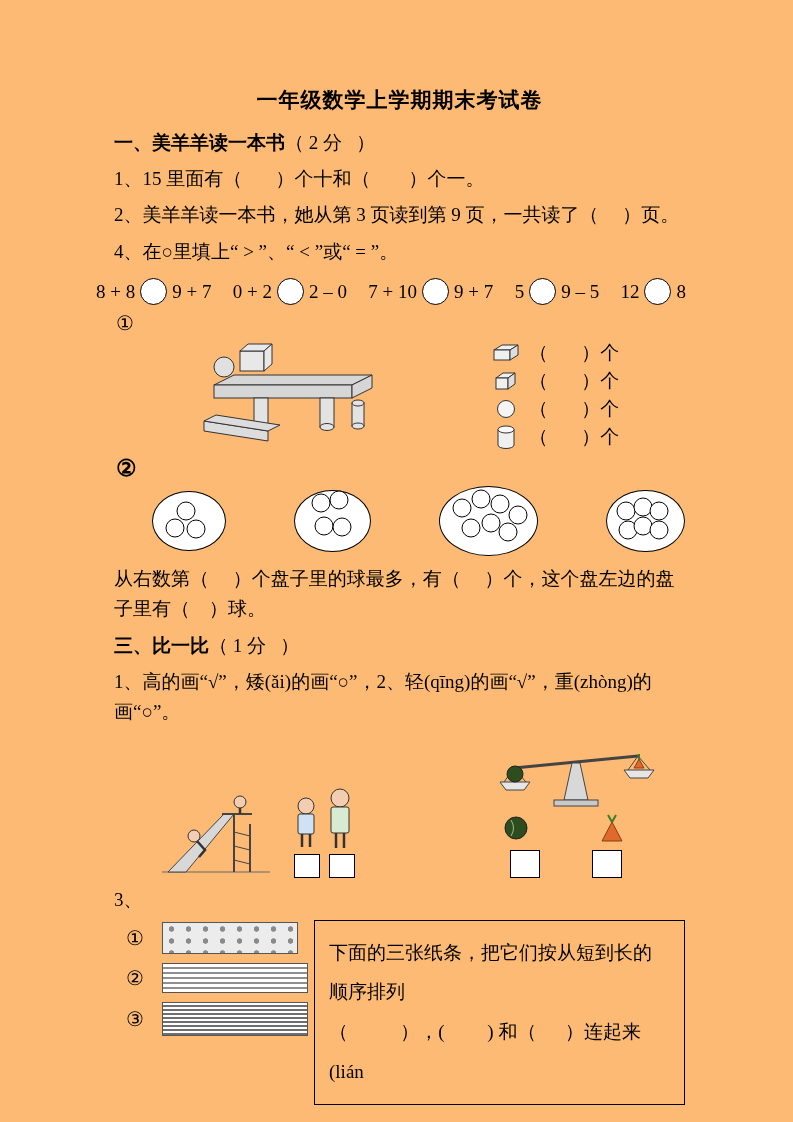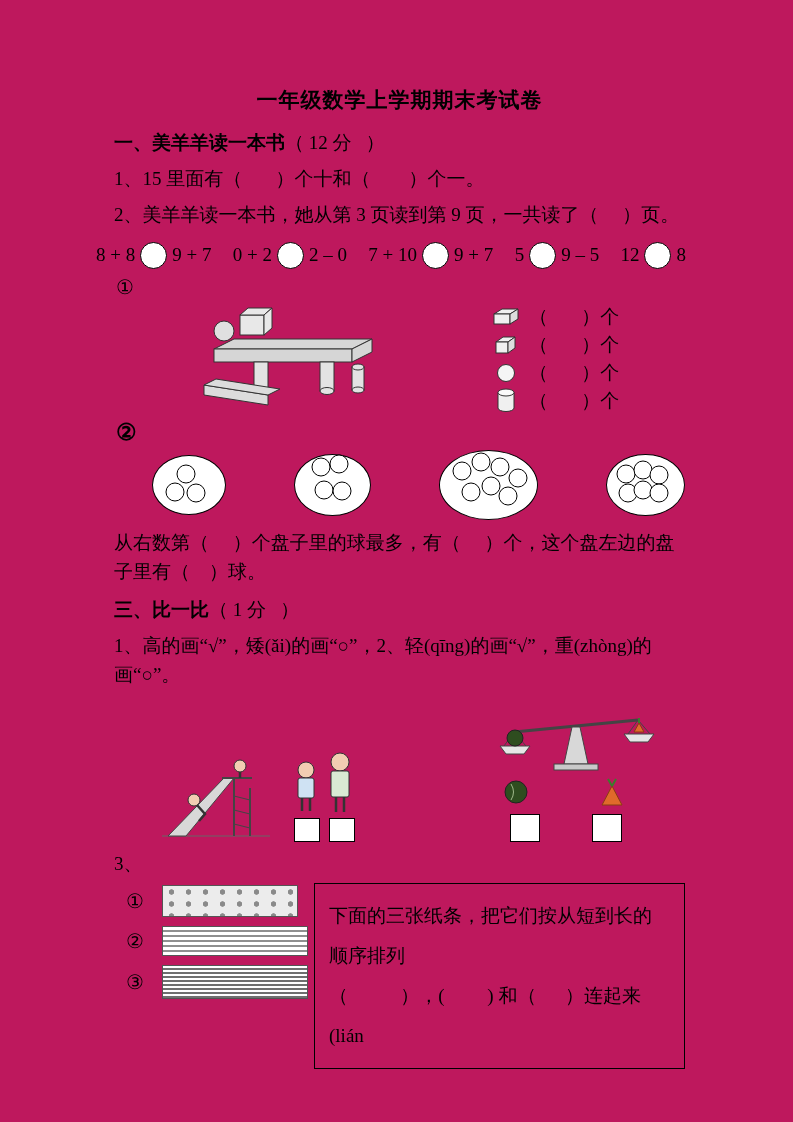--- a/index.html
+++ b/index.html
@@ -1,18 +1,18 @@
 <!DOCTYPE html>
 <html><head>
 <meta charset="utf-8">
 <style>
   html,body{margin:0;padding:0;background:#fff;}
   .page{
     width:793px;height:1122px;box-sizing:border-box;position:relative;overflow:hidden;
-    background:#be185d;color:#000;
+    background:#fdba74;color:#000;
     font-family:"Liberation Serif","DejaVu Serif",serif;
     padding:86px 108px 30px 114px;
     font-size:19px;
   }
   .keep-space{white-space:pre-wrap;}
   .title{font-size:21px;font-weight:bold;text-align:center;margin:0 0 16px 0;letter-spacing:1px;}
   .sec-head{margin:10px 0 8px 0;}
   .sec-name{font-weight:bold;}
   .q-item{margin:7px 0;line-height:1.55;}
 
@@ -61,24 +61,25 @@
   .order-box{border:1.5px solid #000;width:388px;box-sizing:border-box;padding:12px 14px;line-height:2.1;margin-left:6px;margin-top:-2px;}
 </style>
 </head>
 <body>
 
 <div class="page">
 
   <h1 class="title">一年级数学上学期期末考试卷</h1>
 
   <div class="sec-head">
-    <span class="sec-name keep-space">一、美羊羊读一本书</span><span class="keep-space">（ 12 分   ）</span>
+    <span class="sec-name keep-space">一、美羊羊读一本书</span><span class="keep-space">（ 2 分   ）</span>
   </div>
   <div class="q-item keep-space">1、15 里面有（       ）个十和（        ）个一。</div>
   <div class="q-item keep-space">2、美羊羊读一本书，她从第 3 页读到第 9 页，一共读了（     ）页。</div>
+  <div class="q-item keep-space">4、在○里填上“ &gt; ”、“ &lt; ”或“ = ”。</div>
 
   <div class="compare-row">
     <span class="cmp-group">
       <span class="keep-space">8 + 8</span>
       <span class="circle"></span>
       <span class="keep-space">9 + 7</span>
     </span>
     <span class="cmp-group">
       <span class="keep-space">0 + 2</span>
       <span class="circle"></span>

